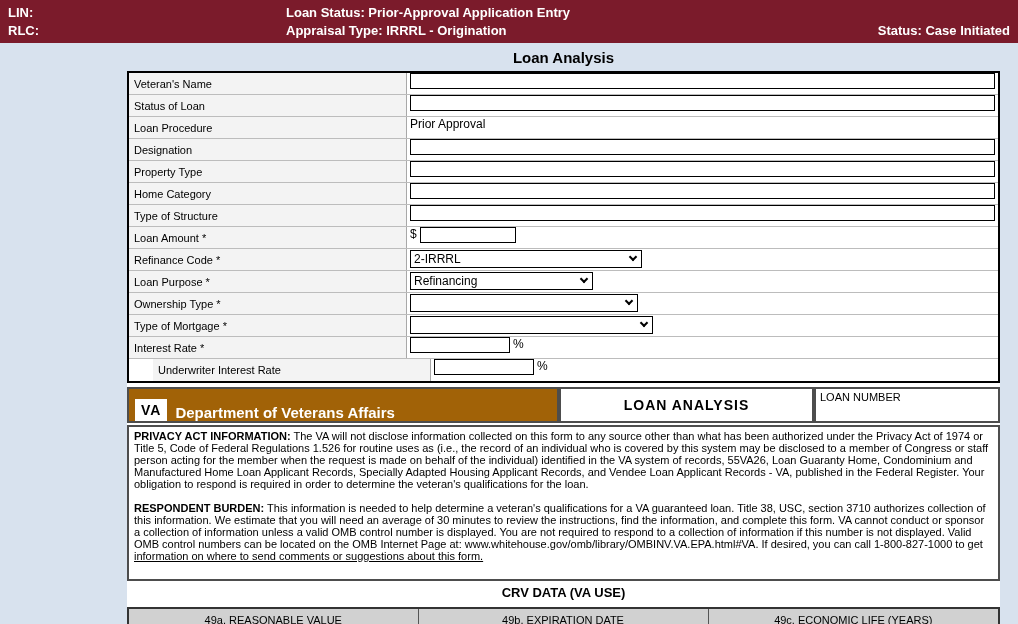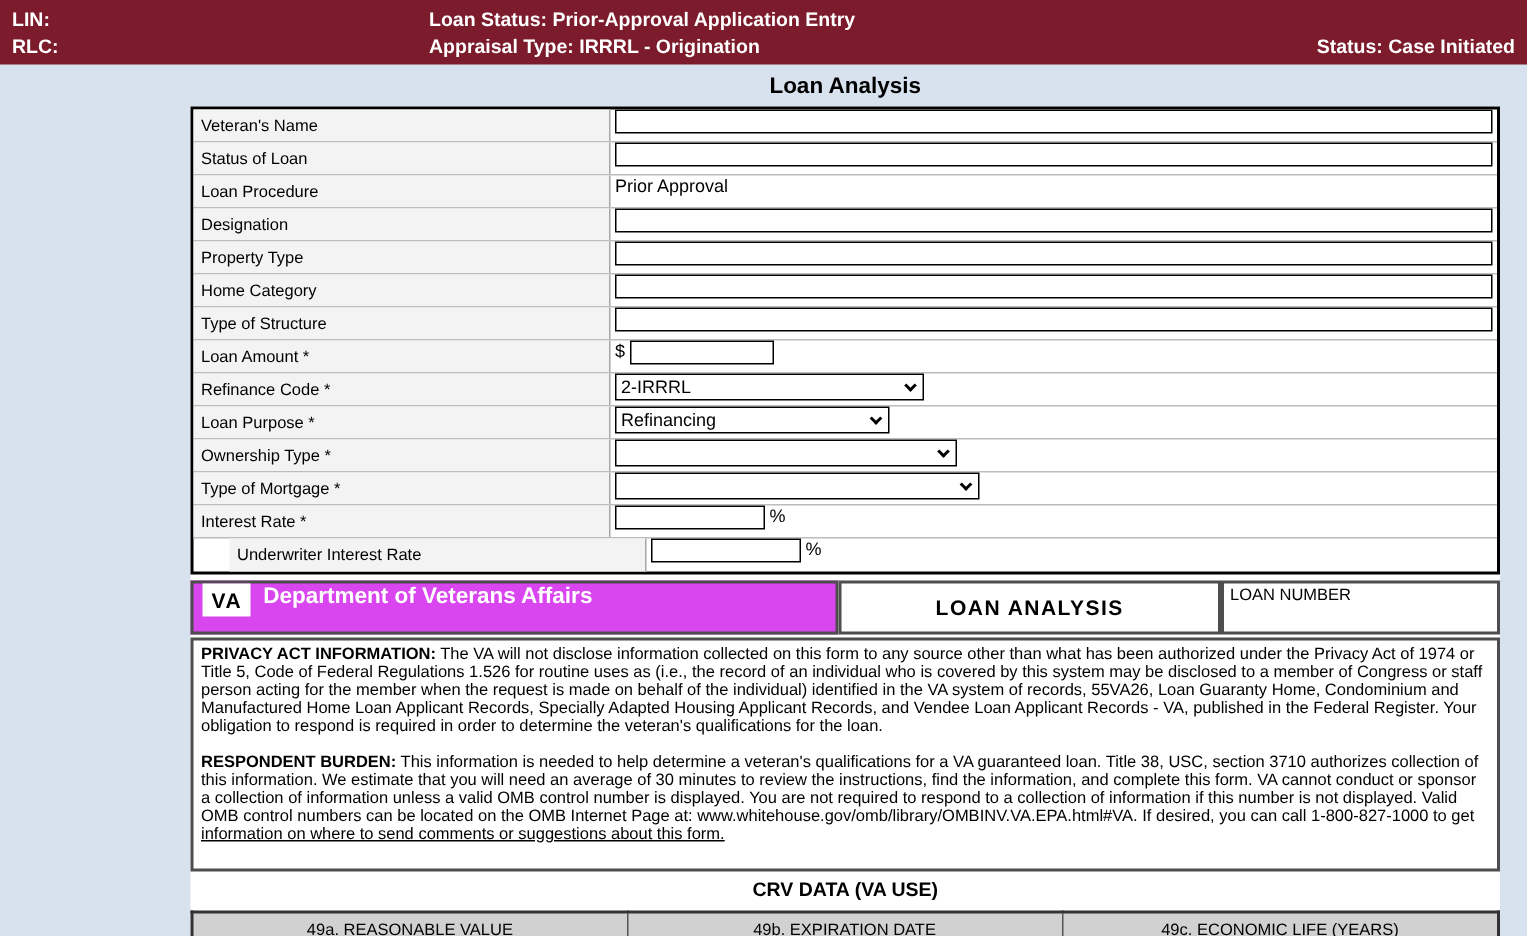--- a/index.html
+++ b/index.html
@@ -48,34 +48,34 @@
   .wide { width:100%; }
   .amt { width:96px; }
   .rate { width:100px; }
   .pfx, .sfx, .plain { font-size:12px; }
   .selwrap { position:relative; display:inline-block; }
   select {
     appearance:none; -webkit-appearance:none; -moz-appearance:none;
     border:1px solid #000; background:#fff; height:18px;
     font-size:12px; font-family:inherit; padding:0 18px 0 3px; border-radius:0;
   }
-  .sel-refinance { width:206px; }
+  .sel-refinance { width:232px; }
   .sel-purpose { width:183px; }
   .sel-ownership { width:228px; }
   .sel-mortgage { width:243px; }
   .chev {
     position:absolute; right:6px; top:5px; width:6px; height:6px;
     border-right:2px solid #000; border-bottom:2px solid #000;
     transform:rotate(45deg); pointer-events:none;
   }
 
   
   .vaheader { display:flex; margin-top:4px; }
   .vabox { border:2px solid #4d4d4d; height:36px; }
-  .valogo { width:432px; background:#d946ef; color:#fff; display:flex; align-items:flex-start; gap:8px; padding:0 6px; }
+  .valogo { width:432px; background:#a16207; color:#fff; display:flex; align-items:flex-end; gap:8px; padding:0 6px; }
   .vamark { background:#fff; color:#000; font-weight:bold; font-size:14px; padding:3px 6px; letter-spacing:1px; }
   .valogotext { font-weight:bold; font-size:15px; }
   .vatitle { width:255px; background:#fff; display:flex; align-items:center; justify-content:center; font-weight:bold; font-size:14px; letter-spacing:1px; }
   .vanum { flex:1; background:#fff; font-size:11px; padding:2px 4px; }
 
   
   .privacy {
     border:2px solid #4d4d4d; margin-top:2px; background:#fff;
     padding:3px 5px 5px 5px; font-size:11px; line-height:12px;
   }

